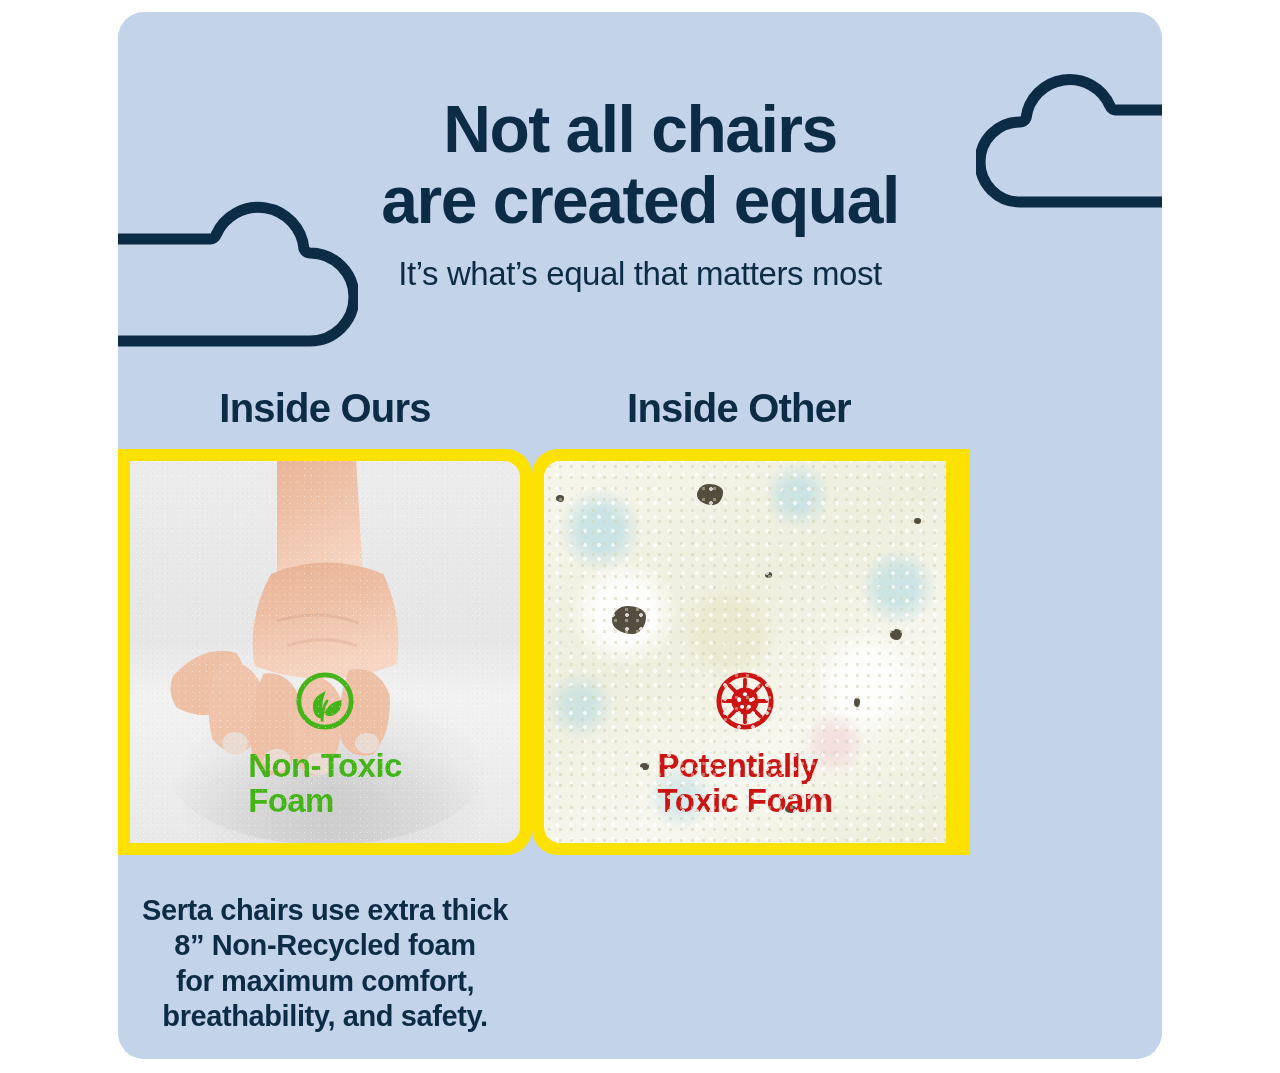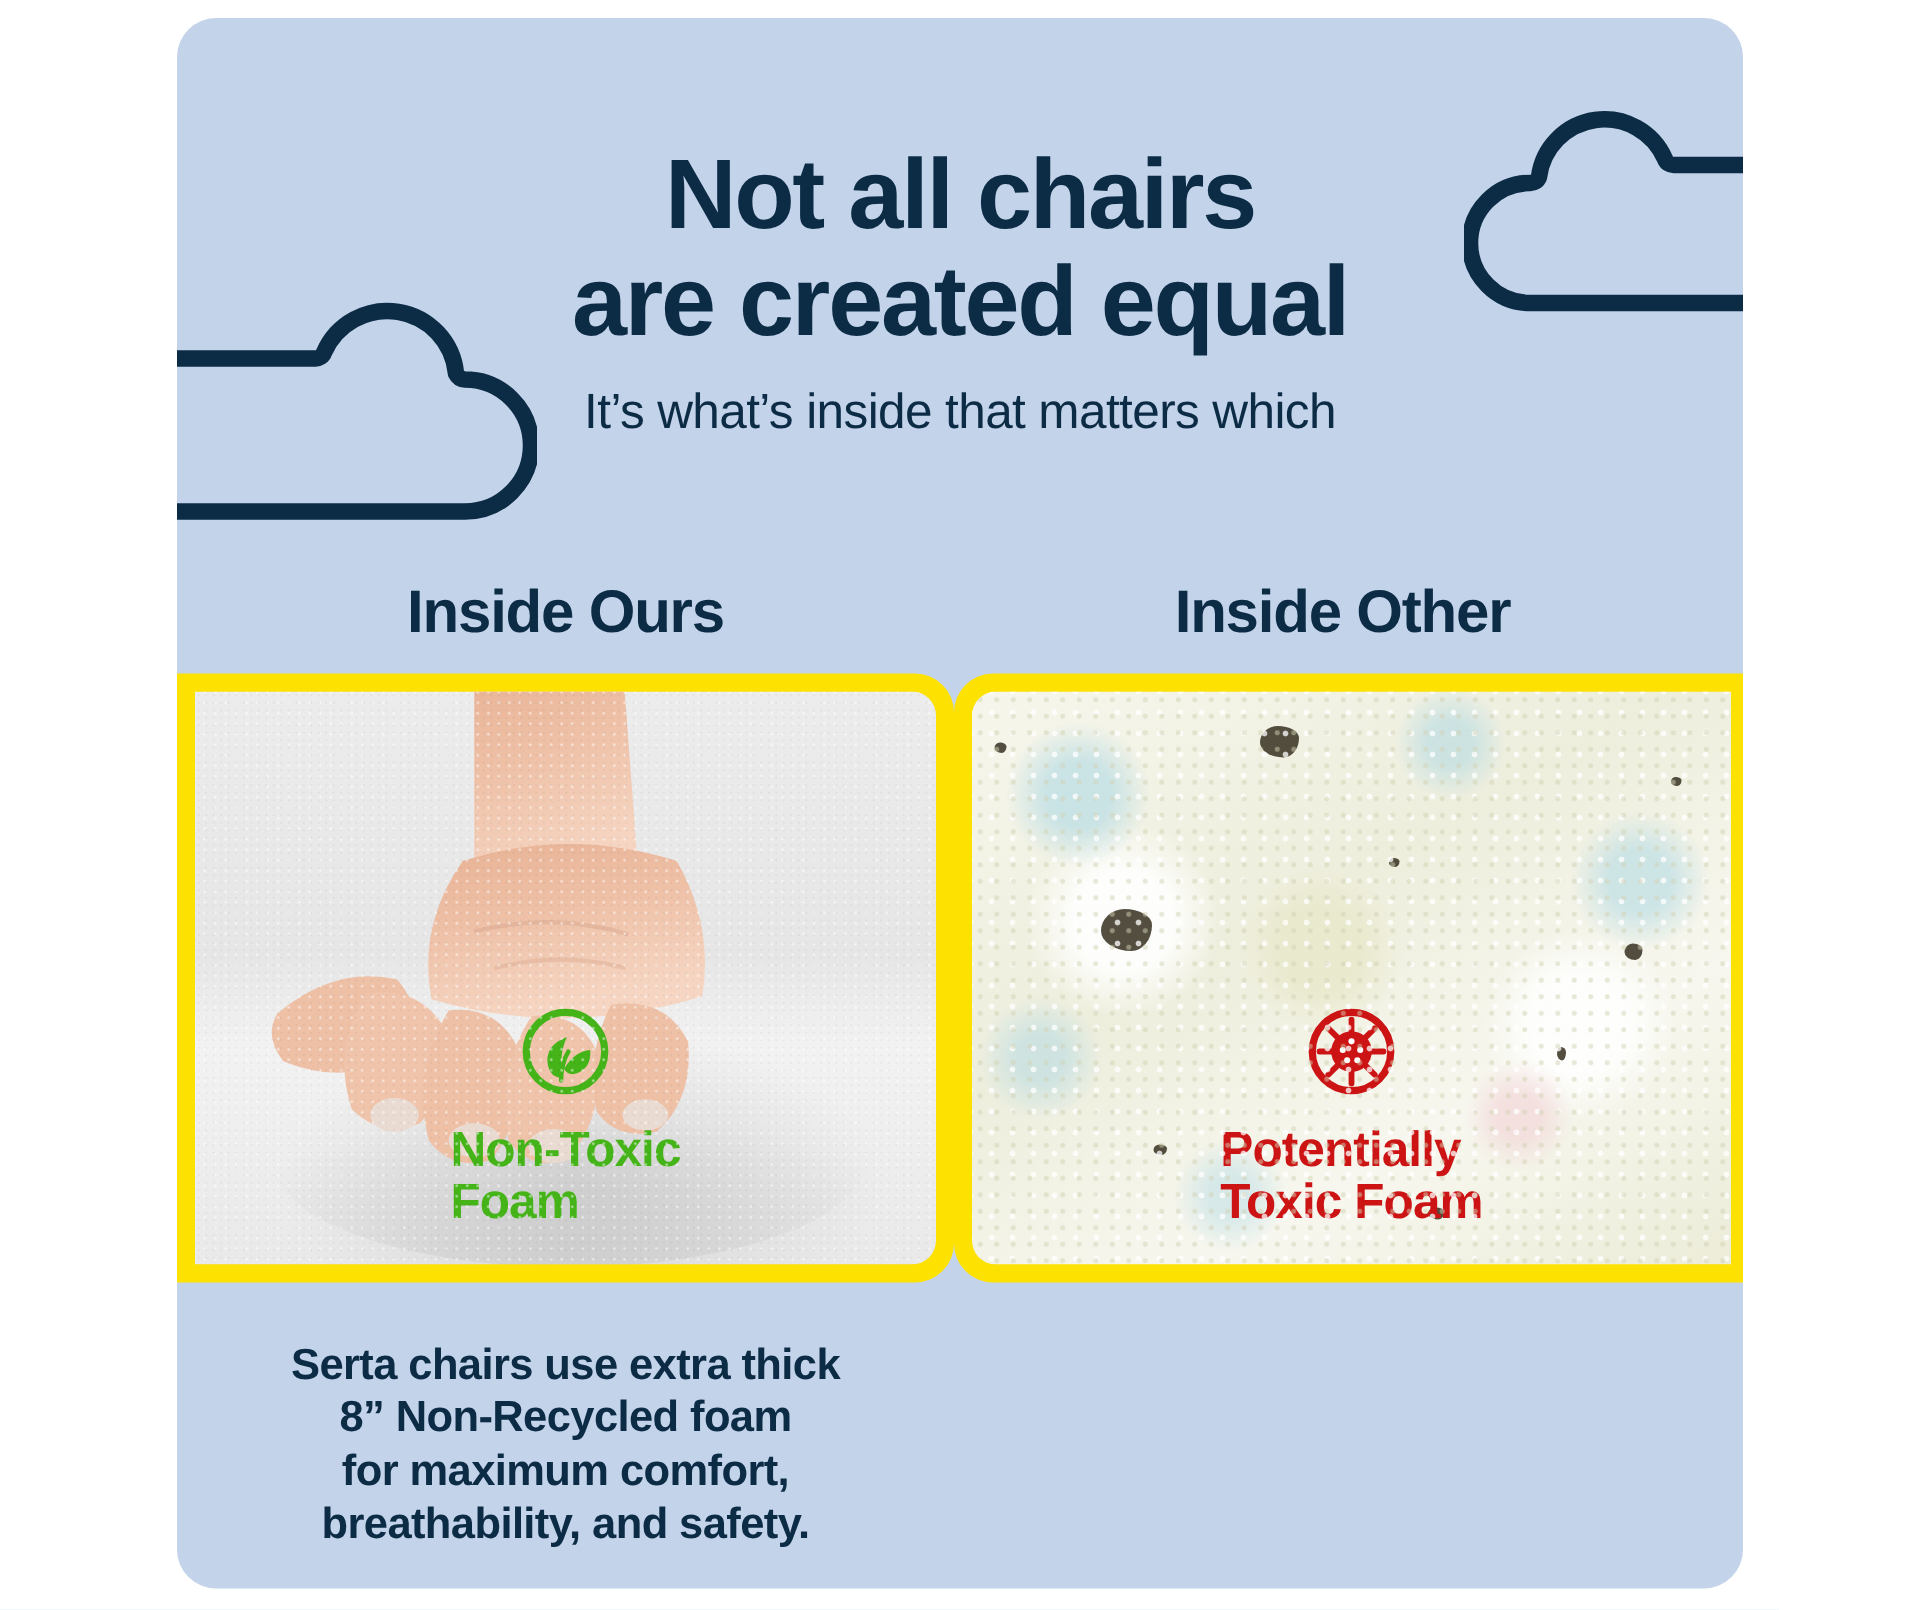--- a/index.html
+++ b/index.html
@@ -63,21 +63,21 @@
     font-size: 33px;
     font-weight: 400;
     letter-spacing: -0.4px;
   }
 
   
   #columns {
     position: absolute;
     left: 0;
     top: 374px;
-    width: 1036px;
+    width: 828px;
     display: flex;
   }
   .column { width: 50%; position: relative; }
 
   .col-title {
     text-align: center;
     color: #0c2b45;
     font-size: 40px;
     font-weight: 800;
     letter-spacing: -0.8px;
@@ -203,21 +203,21 @@
       <path d="M-20 143 H222 a44 44 0 0 0 0-88 a7 7 0 0 1-6-4 a46 46 0 0 0-88-14 a6 6 0 0 1-6 4 H-20" fill="none" stroke="#0c2b45" stroke-width="11" stroke-linecap="round" stroke-linejoin="round"></path>
     </svg>
 
     <svg id="cloud-right" class="cloud" viewBox="0 0 230 148" aria-hidden="true">
       <path d="M250 138 H44 a40 40 0 0 1 0-80 a6 6 0 0 0 6-4 a44 44 0 0 1 84-12 a6 6 0 0 0 6 4 H250" fill="none" stroke="#0c2b45" stroke-width="11" stroke-linecap="round" stroke-linejoin="round"></path>
     </svg>
 
     <div id="headline">
       <span class="head-line">Not all chairs</span>
       <span class="head-line">are created equal</span>
-      <span id="subhead">It’s what’s inside that matters which</span>
+      <span id="subhead">It’s what’s equal that matters most</span>
     </div>
 
     <div id="columns">
 
       <div class="column col-ours">
         <div class="col-title">Inside Ours</div>
 
         <div class="media-card">
           <div class="photo" id="photo-ours">
 

